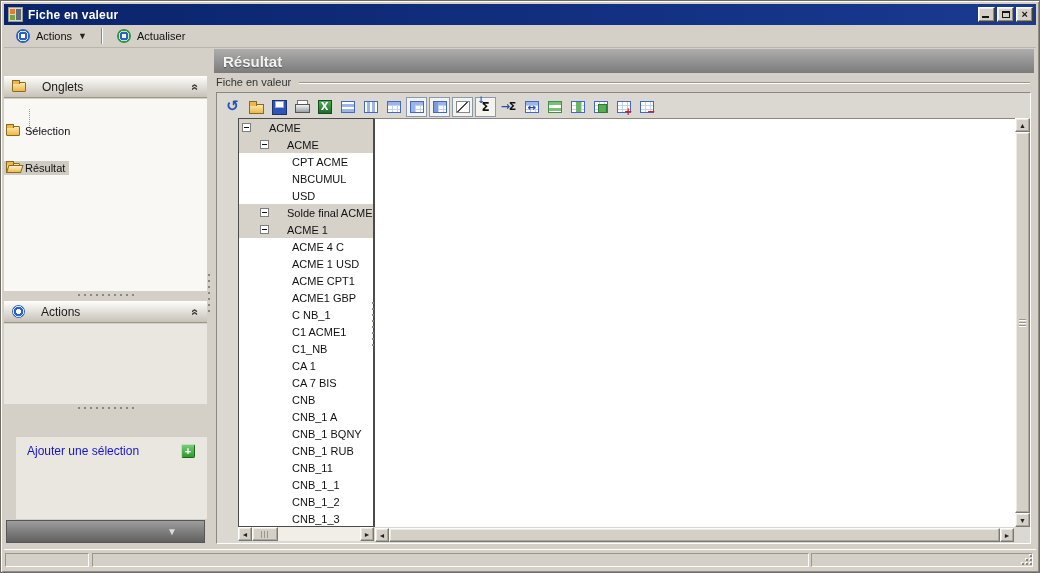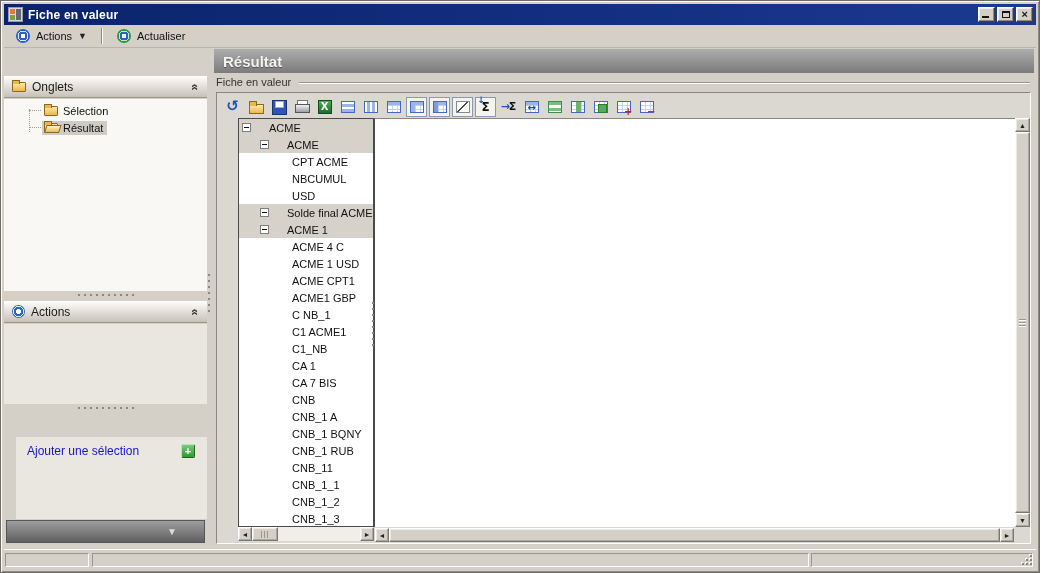--- a/index.html
+++ b/index.html
@@ -38,27 +38,27 @@
   .dd{font-size:9px;color:#222;}
   .vsep{width:0;height:16px;border-left:1px solid #8a887e;border-right:1px solid #ffffff;margin:0 3px;}
   
   .bigheader{background:linear-gradient(#adadad,#7b7b7b);color:#f3f3f1;font-weight:bold;font-size:15px;
     display:flex;align-items:center;padding:0 9px;text-shadow:0 1px 1px rgba(40,40,40,.55);}
   .bigheader .chev{margin-left:auto;font-size:13px;color:#ffffff;}
   
   .leftpanel{position:absolute;left:3px;top:47px;width:203px;bottom:26px;}
   .lp-h{position:absolute;left:0;right:0;top:0;height:24px;}
   .secheader{position:absolute;left:0;right:0;height:22px;background:linear-gradient(#fffefb,#c7c2b8);
-    border-bottom:1px solid #9c978b;display:flex;align-items:center;gap:6px;padding:4px 8px;font-size:12px;color:#1a1a1a;}
+    border-bottom:1px solid #9c978b;display:flex;align-items:center;gap:16px;padding:4px 8px;font-size:12px;color:#1a1a1a;}
   .secheader .chev2{margin-left:auto;display:inline-block;transform:rotate(90deg);font-size:12px;font-weight:bold;color:#3c3c3c;}
   .sh-onglets{top:28px;}
   .otree{position:absolute;left:0;right:0;top:51px;height:192px;background:#f9f8f5;padding-top:3px;}
   .otree{position:absolute;}
   .otree::before{content:"";position:absolute;left:25px;top:10px;height:23px;border-left:1px dotted #9a9a9a;}
-  .orow{position:relative;height:17px;display:flex;align-items:center;padding-left:38px;font-size:11px;}
+  .orow{position:relative;height:17px;display:flex;align-items:center;font-size:11px;margin-top:20px;}
   .orow::before{content:"";position:absolute;left:25px;top:8px;width:12px;border-top:1px dotted #9a9a9a;}
   .orow .selwrap{display:flex;align-items:center;gap:5px;padding:1px 4px 1px 2px;}
   .orow.selected .selwrap{background:#cfccc3;}
   .folder{position:relative;width:14px;height:10px;background:linear-gradient(#ffe9a8,#edb64e);border:1px solid #8a6a1c;border-radius:1px;flex:0 0 14px;}
   .folder::before{content:"";position:absolute;top:-3px;left:-1px;width:6px;height:3px;background:#edb64e;border:1px solid #8a6a1c;border-bottom:none;border-radius:1px 1px 0 0;}
   .folder.open::after{content:"";position:absolute;left:-1px;bottom:-1px;width:13px;height:6px;background:linear-gradient(#fff3c8,#edbb56);border:1px solid #8a6a1c;transform:skewX(-18deg);transform-origin:bottom left;}
   .hgrip{position:absolute;left:50%;transform:translateX(-50%);width:58px;height:5px;
     background-image:radial-gradient(circle at 2px 2px,#8a887e 1.1px,transparent 1.4px);background-size:6px 5px;}
   .hg1{top:245px;} .hg2{top:358px;}
   .sh-actions{top:253px;}

